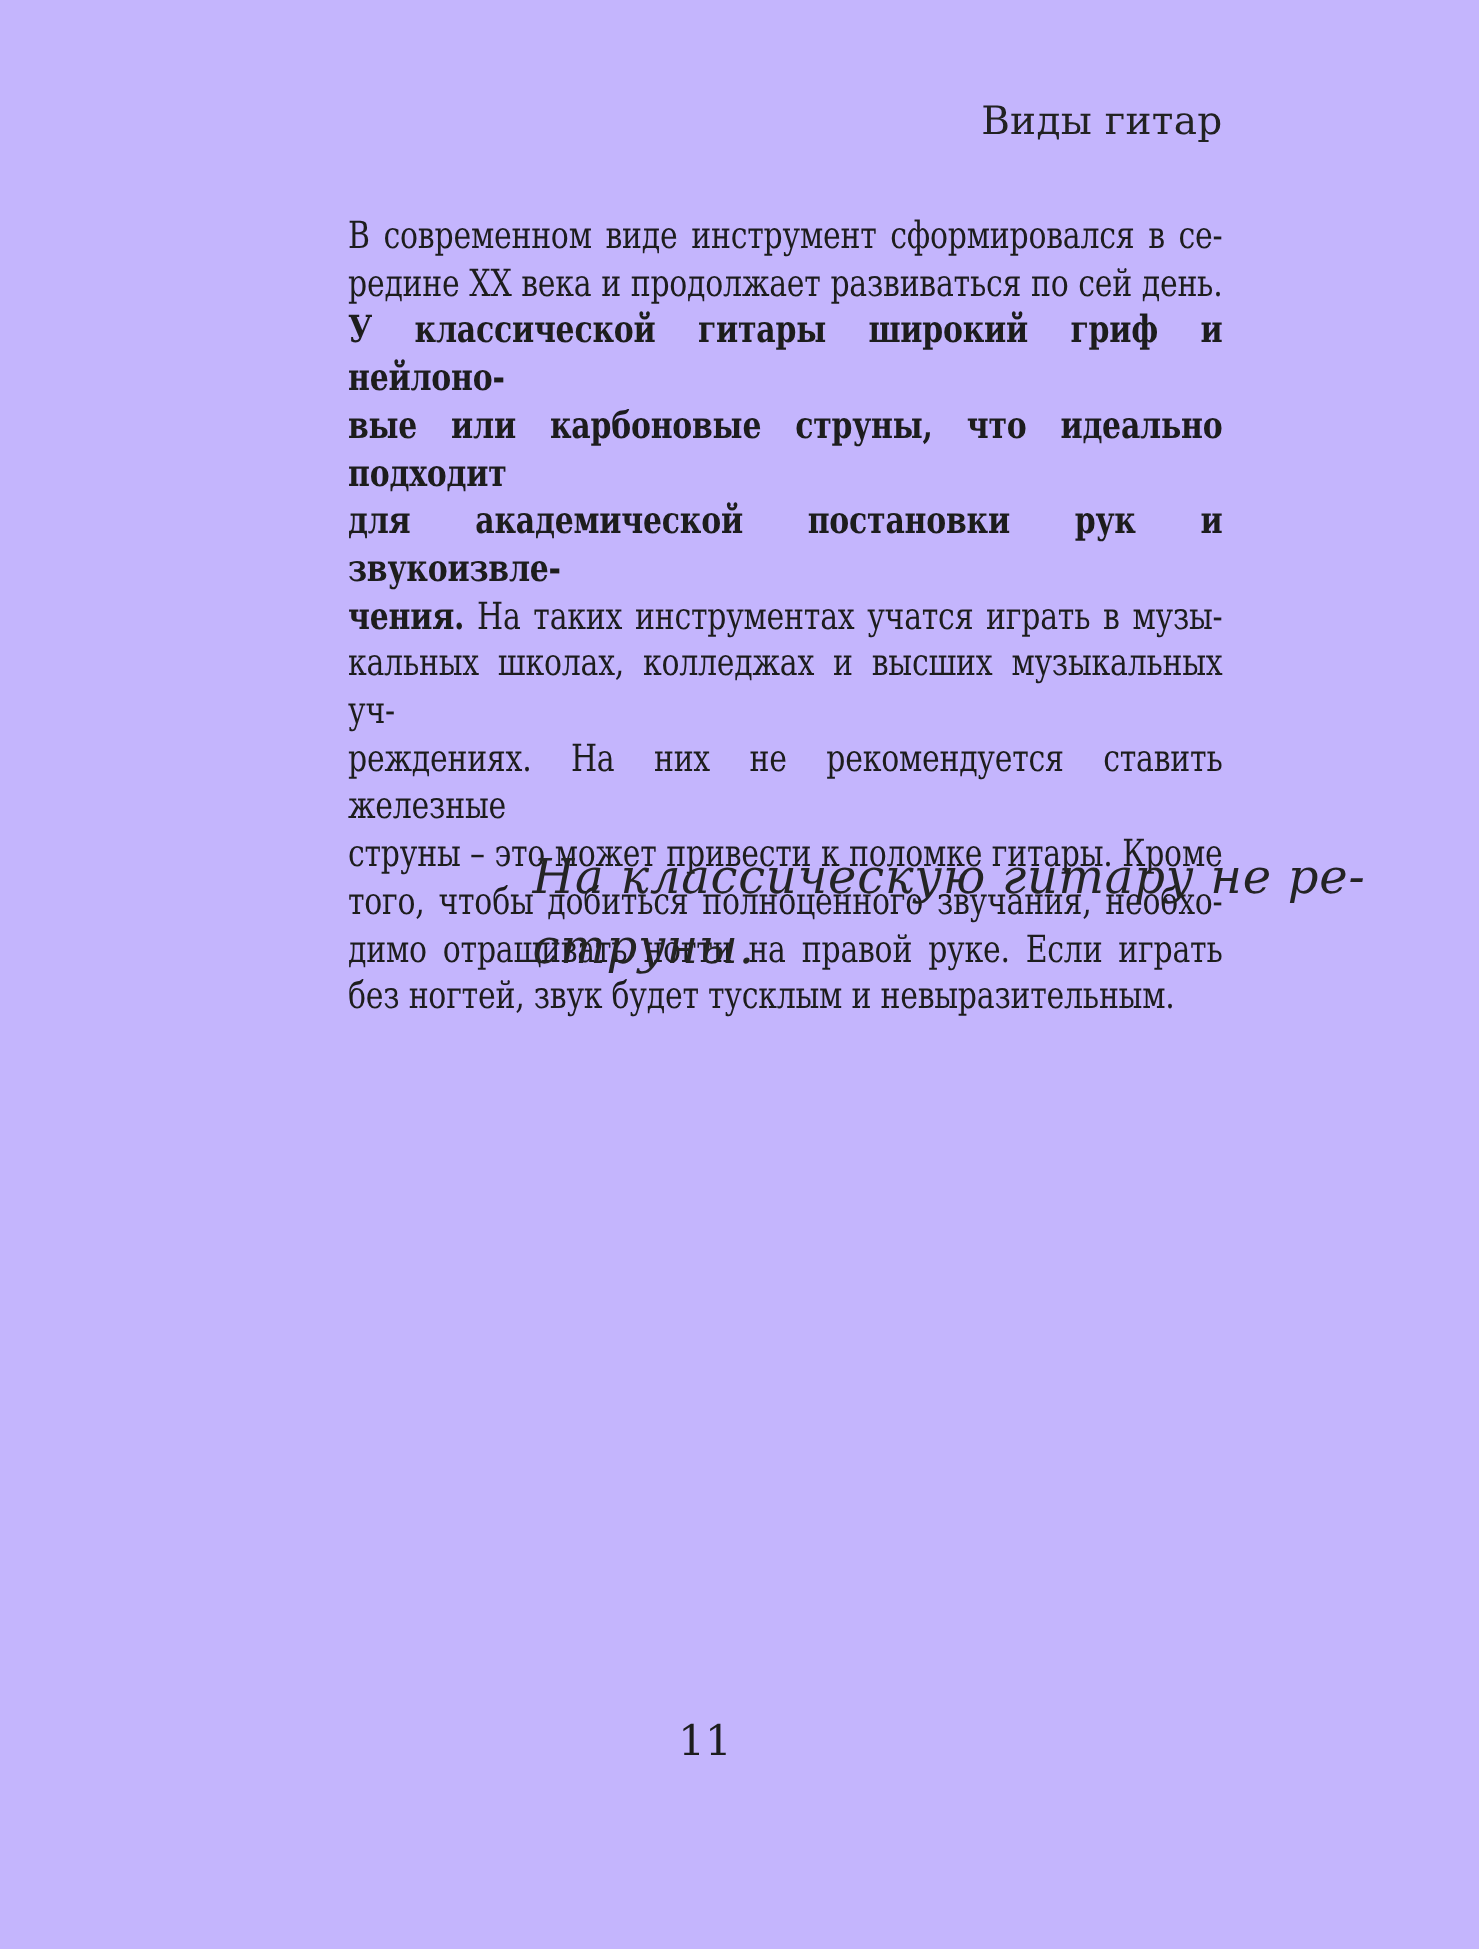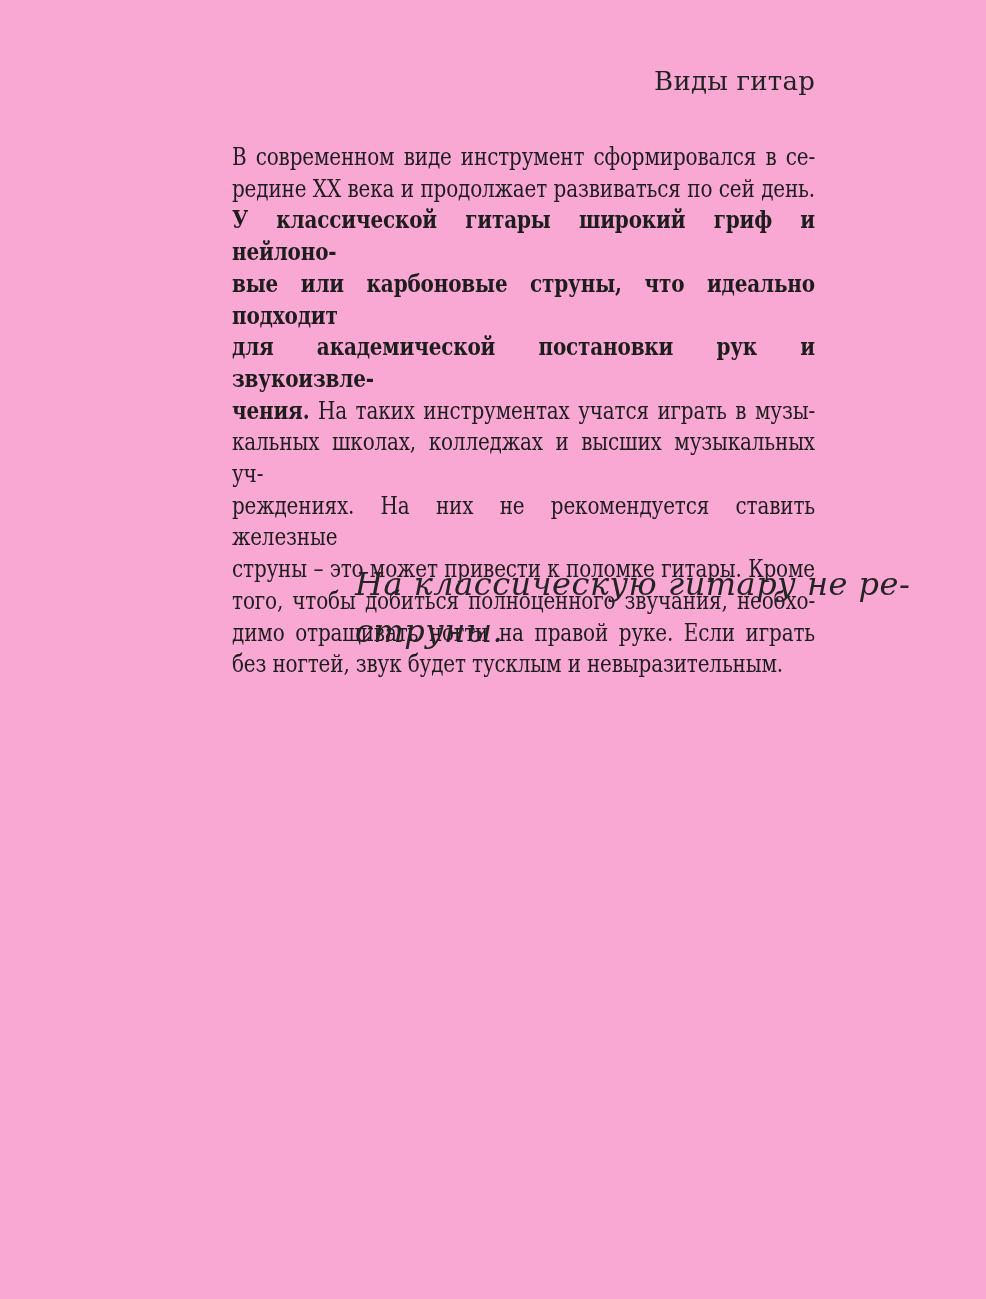--- a/index.html
+++ b/index.html
@@ -4,21 +4,21 @@
 <style>
   html, body {
     margin: 0;
     padding: 0;
     background: #ffffff;
   }
   .page {
     position: relative;
     width: 986px;
     height: 1299px;
-    background: #f9a8d4;
+    background: #c4b5fd;
     overflow: hidden;
     font-family: "DejaVu Serif", serif;
     color: #1d1d1d;
   }
   .running-header {
     position: absolute;
     top: 66px;
     right: 171px;
     font-size: 26px;
     line-height: 30px;
@@ -95,14 +95,15 @@
     <div class="body-line"><b></b><span>того, чтобы добиться полноценного звучания, необхо-</span></div>
     <div class="body-line"><b></b><span>димо отращивать ногти на правой руке. Если играть</span></div>
     <div class="body-line is-last"><b></b><span>без ногтей, звук будет тусклым и невыразительным.</span></div>
   </div>
 
   <div class="quote-block">
     <div class="quote-line">На классическую гитару не ре-</div>
     <div class="quote-line">струны.</div>
   </div>
 
+  <div class="page-number">11</div>
 
 </div>
 
 </body></html>

